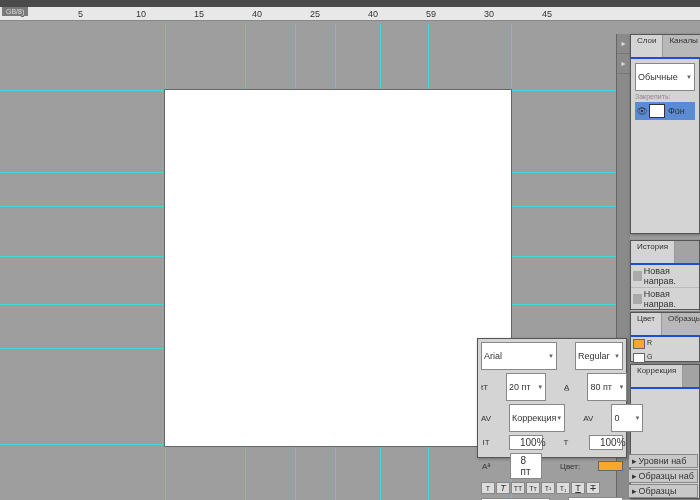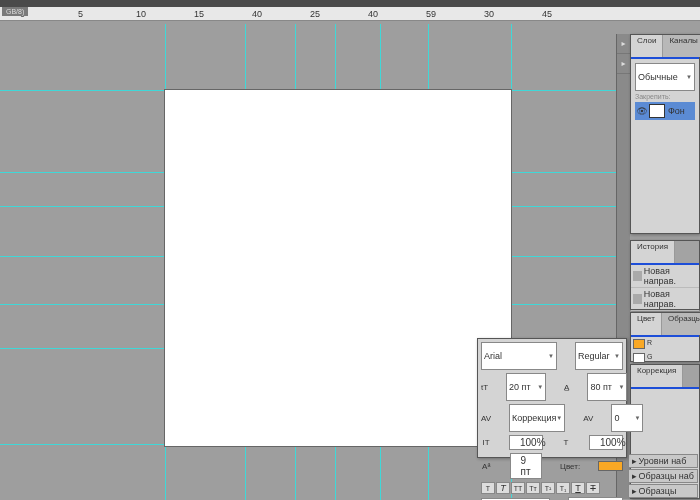--- a/index.html
+++ b/index.html
@@ -196,21 +196,21 @@
         </div>
     </div>
     <div class="char-row">
       <div class="char-ico">IT</div>
       <div class="char-input">100%</div>
       <div class="char-ico">T</div>
       <div class="char-input">100%</div>
     </div>
     <div class="char-row">
       <div class="char-ico">Aª</div>
-      <div class="char-input">9 пт</div>
+      <div class="char-input">8 пт</div>
       <span style="font-size:8px">Цвет:</span>
       <span class="color-chip"></span>
     </div>
     <div class="char-row tiny-btns">
       <div class="tiny-btn">T</div>
       <div class="tiny-btn">
           <i>T</i>
         </div>
       <div class="tiny-btn">TT</div>
       <div class="tiny-btn">Tᴛ</div>

